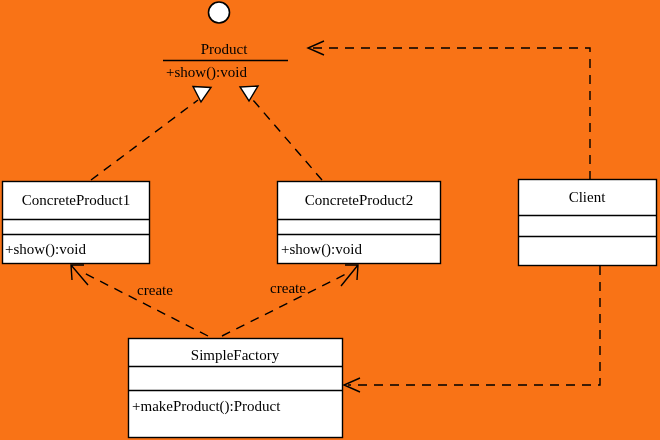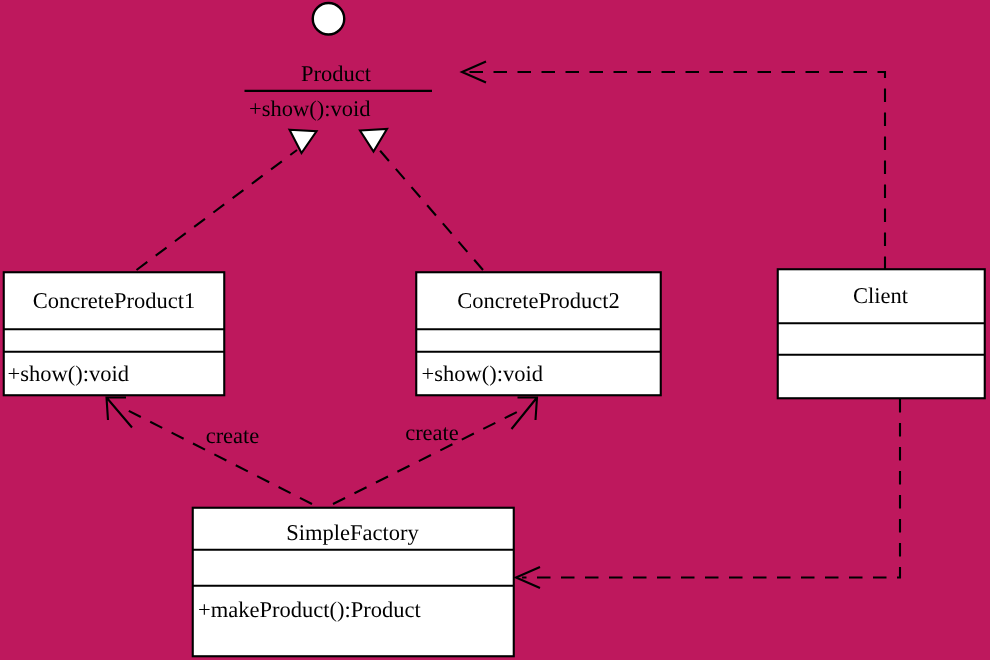--- a/index.html
+++ b/index.html
@@ -10,21 +10,21 @@
   body {
     width: 660px;
     height: 440px;
     overflow: hidden;
     font-family: "Liberation Serif", "DejaVu Serif", serif;
   }
   #diagram-root {
     position: relative;
     width: 660px;
     height: 440px;
-    background: #be185d;
+    background: #f97316;
   }
   svg#uml-canvas {
     position: absolute;
     left: 0;
     top: 0;
     width: 660px;
     height: 440px;
     display: block;
   }
   .cls-box {

